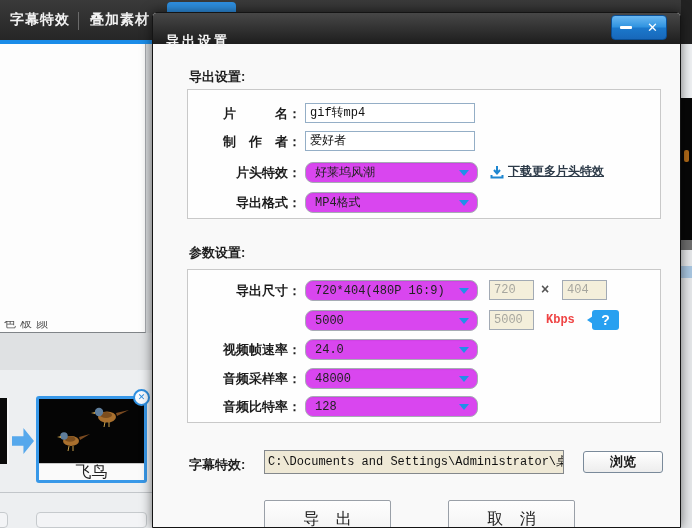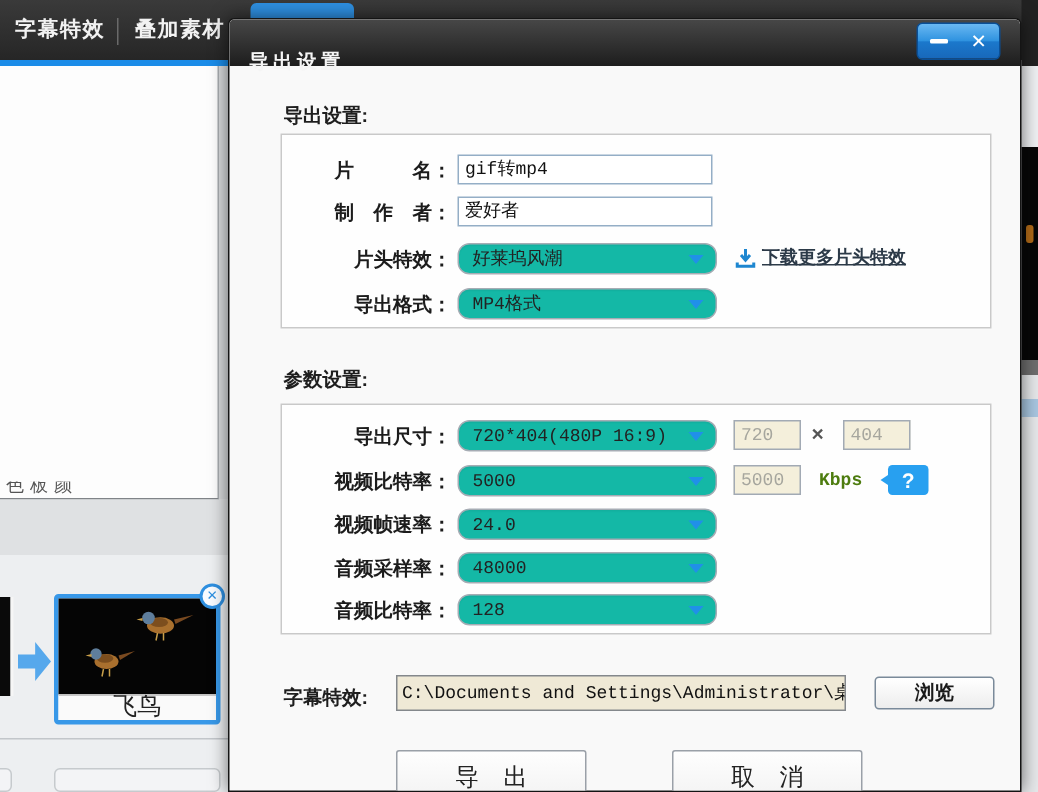--- a/index.html
+++ b/index.html
@@ -55,28 +55,28 @@
     background:linear-gradient(#6ab8f2 0%,#2f93e0 48%,#1b78cc 52%,#1868ba 100%); display:flex; color:#fff; }
   .wctl-btn { flex:1; display:flex; align-items:center; justify-content:center; font-size:13px; font-weight:700; cursor:default; }
   .min-bar { width:12px; height:3px; background:#fff; border-radius:1px; }
 
   .heading { font-size:13px; font-weight:700; color:#1e1e1e; }
   .gbox { background:#fefefe; border:1px solid #c9c9c9; }
   .lb { position:absolute; width:113px; text-align:right; font-size:13px; font-weight:600; color:#1c1c1c; white-space:nowrap; }
 
   .tin { position:absolute; left:117px; width:170px; height:20px; background:#fff; border:1px solid #94aec6;
     font:12px "Liberation Mono","DejaVu Sans Mono",monospace; line-height:18px; padding-left:4px; color:#111; white-space:nowrap; overflow:hidden; }
-  .dd { position:absolute; left:117px; width:173px; height:21px; background:#14b8a6; border:1px solid #a6acb4; border-radius:8px;
+  .dd { position:absolute; left:117px; width:173px; height:21px; background:#d946ef; border:1px solid #a6acb4; border-radius:8px;
     display:flex; align-items:center; box-shadow:inset 0 1px 1px rgba(0,0,0,.05); }
   .dd-val { flex:1; padding-left:9px; font:12px "Liberation Mono","DejaVu Sans Mono",monospace; color:#222; white-space:nowrap; overflow:hidden; }
   .dd-arr { width:0; height:0; border-left:5px solid transparent; border-right:5px solid transparent; border-top:6px solid #2090e8; margin-right:8px; }
   .dis { position:absolute; width:45px; height:20px; background:#f4efdb; border:1px solid #a2aab4; color:#a6a69e;
     font:12px "Liberation Mono","DejaVu Sans Mono",monospace; line-height:18px; padding-left:4px; }
   .times { position:absolute; font-size:14px; color:#555; font-weight:600; }
-  .unit { position:absolute; font:700 12px "Liberation Mono","DejaVu Sans Mono",monospace; color:#4d7c0f; }
+  .unit { position:absolute; font:700 12px "Liberation Mono","DejaVu Sans Mono",monospace; color:#ef4444; }
   .help { position:absolute; width:27px; height:20px; background:#28a0f0; border-radius:3px; color:#fff; font-size:14px; font-weight:700;
     text-align:center; line-height:20px; }
   .help::before { content:""; position:absolute; left:-5px; top:6px; border-top:4px solid transparent; border-bottom:4px solid transparent;
     border-right:6px solid #28a0f0; }
 
   .dl-wrap { position:absolute; display:flex; align-items:center; gap:4px; }
   .dl-link { font-size:12px; font-weight:600; color:#2c3a48; text-decoration:underline; }
 
   .path-field { position:absolute; left:111px; top:437px; width:300px; height:24px; background:#efe9d6; border:1px solid #84888c;
     font:12px "Liberation Mono","DejaVu Sans Mono",monospace; line-height:22px; padding:0 3px; color:#111; white-space:nowrap; overflow:hidden; }
@@ -192,21 +192,20 @@
     <div class="abs gbox" style="left:34px; top:256px; width:474px; height:154px;">
       <div class="lb" style="top:12px;">导出尺寸：</div>
       <div class="dd" style="top:10px;justify-content:center;">
         <span class="dd-val">720*404(480P 16:9)</span>
         <span class="dd-arr"></span>
       </div>
       <div class="dis" style="left:301px; top:10px;">720</div>
       <div class="times" style="left:353px; top:11px;">×</div>
       <div class="dis" style="left:374px; top:10px;">404</div>
 
-      <div class="lb" style="top:42px;">视频比特率：</div>
       <div class="dd" style="top:40px;">
         <span class="dd-val">5000</span>
         <span class="dd-arr"></span>
       </div>
       <div class="dis" style="left:301px; top:40px;">5000</div>
       <div class="unit" style="left:358px; top:43px;">Kbps</div>
       <div class="help" style="left:404px; top:40px;">?</div>
 
       <div class="lb" style="top:71px;">视频帧速率：</div>
       <div class="dd" style="top:69px;">

